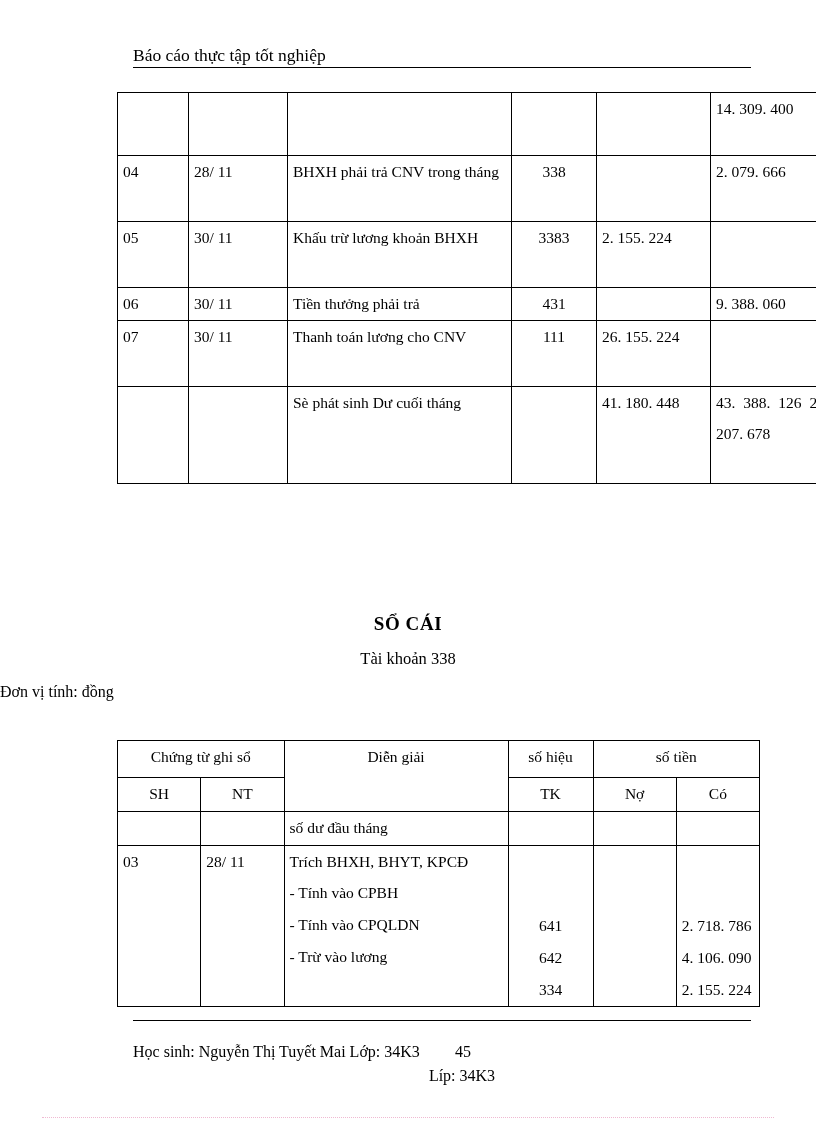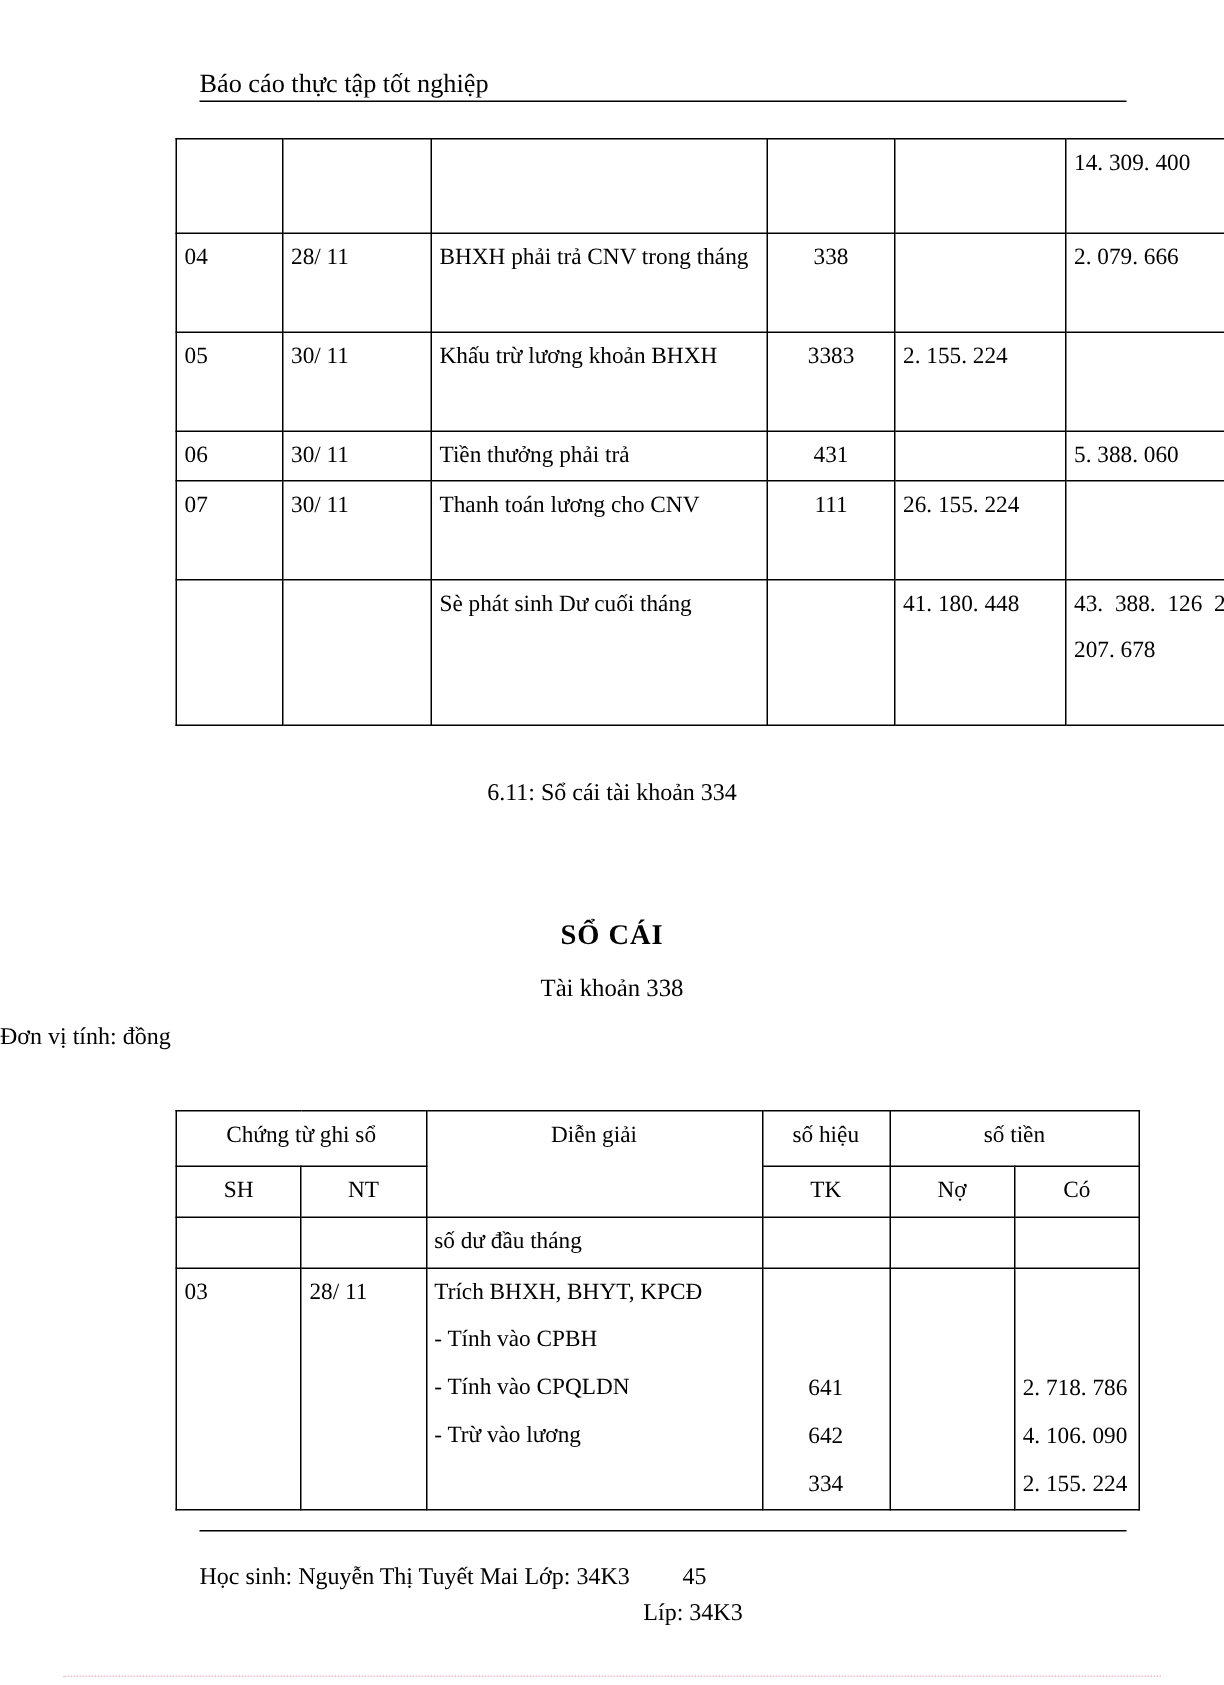--- a/index.html
+++ b/index.html
@@ -233,21 +233,21 @@
 
       <tr class="r-one">
         <td class="c-sh">06</td>
         <td class="c-nt">30/ 11</td>
         <td class="c-desc">
           <span class="plain-line">Tiền thưởng phải trả</span>
         </td>
         <td class="c-tk">431</td>
         <td class="c-no"></td>
         <td class="c-co">
-          <span class="plain-line">5. 388. 060</span>
+          <span class="plain-line">9. 388. 060</span>
         </td>
       </tr>
 
       <tr class="r-two">
         <td class="c-sh">07</td>
         <td class="c-nt">30/ 11</td>
         <td class="c-desc">
           <span class="justify-line">Thanh toán lương cho</span>
           <span class="plain-line">CNV</span>
         </td>
@@ -273,21 +273,20 @@
         </td>
         <td class="c-co">
           <span class="justify-line">43.   388.</span>
           <span class="plain-line">126</span>
           <span class="plain-line">2. 207. 678</span>
         </td>
       </tr>
     </tbody>
   </table>
 
-  <div class="caption" id="caption-334">6.11: Sổ cái tài khoản 334</div>
 
   <div class="block-title" id="so-cai-title">SỔ CÁI</div>
   <div class="block-title" id="so-cai-subtitle">Tài khoản 338</div>
   <div id="unit-line">Đơn vị tính: đồng</div>
 
   <table class="ledger" id="table-sheet-338">
     <thead>
       <tr class="hdr-row-1">
         <td colspan="2" class="ctr">Chứng từ ghi sổ</td>
         <td rowspan="2" class="c-desc ctr mid">Diễn giải</td>

